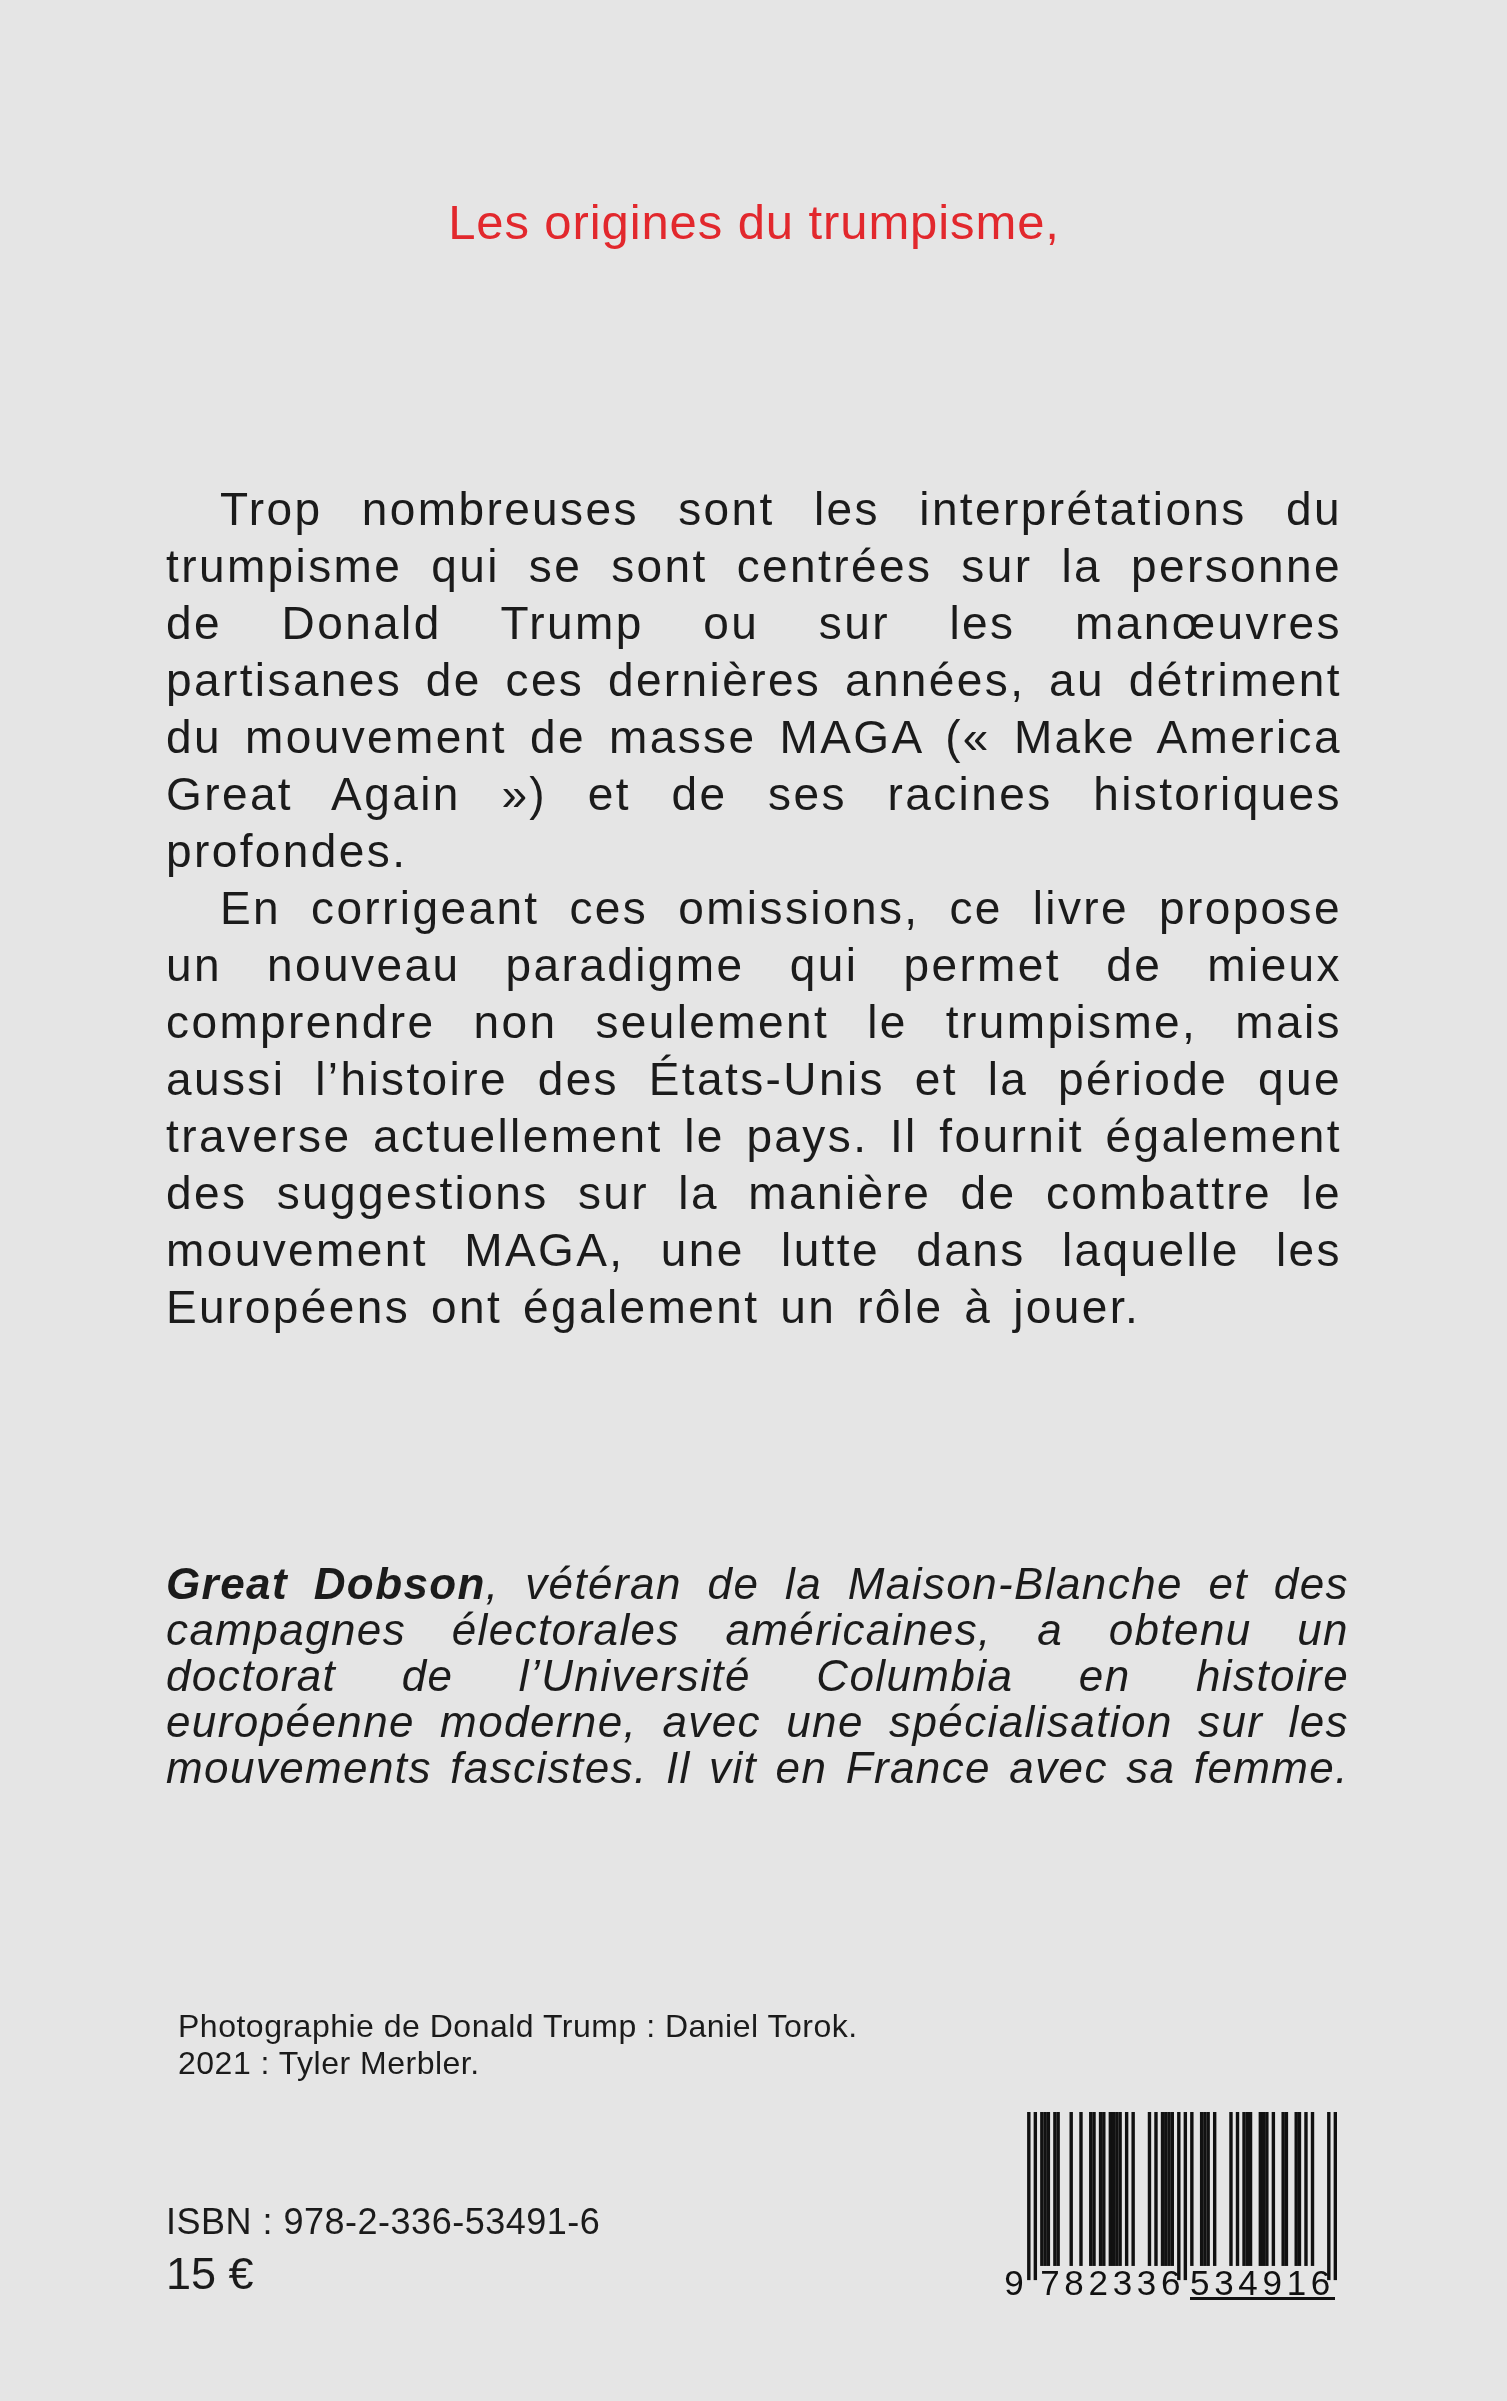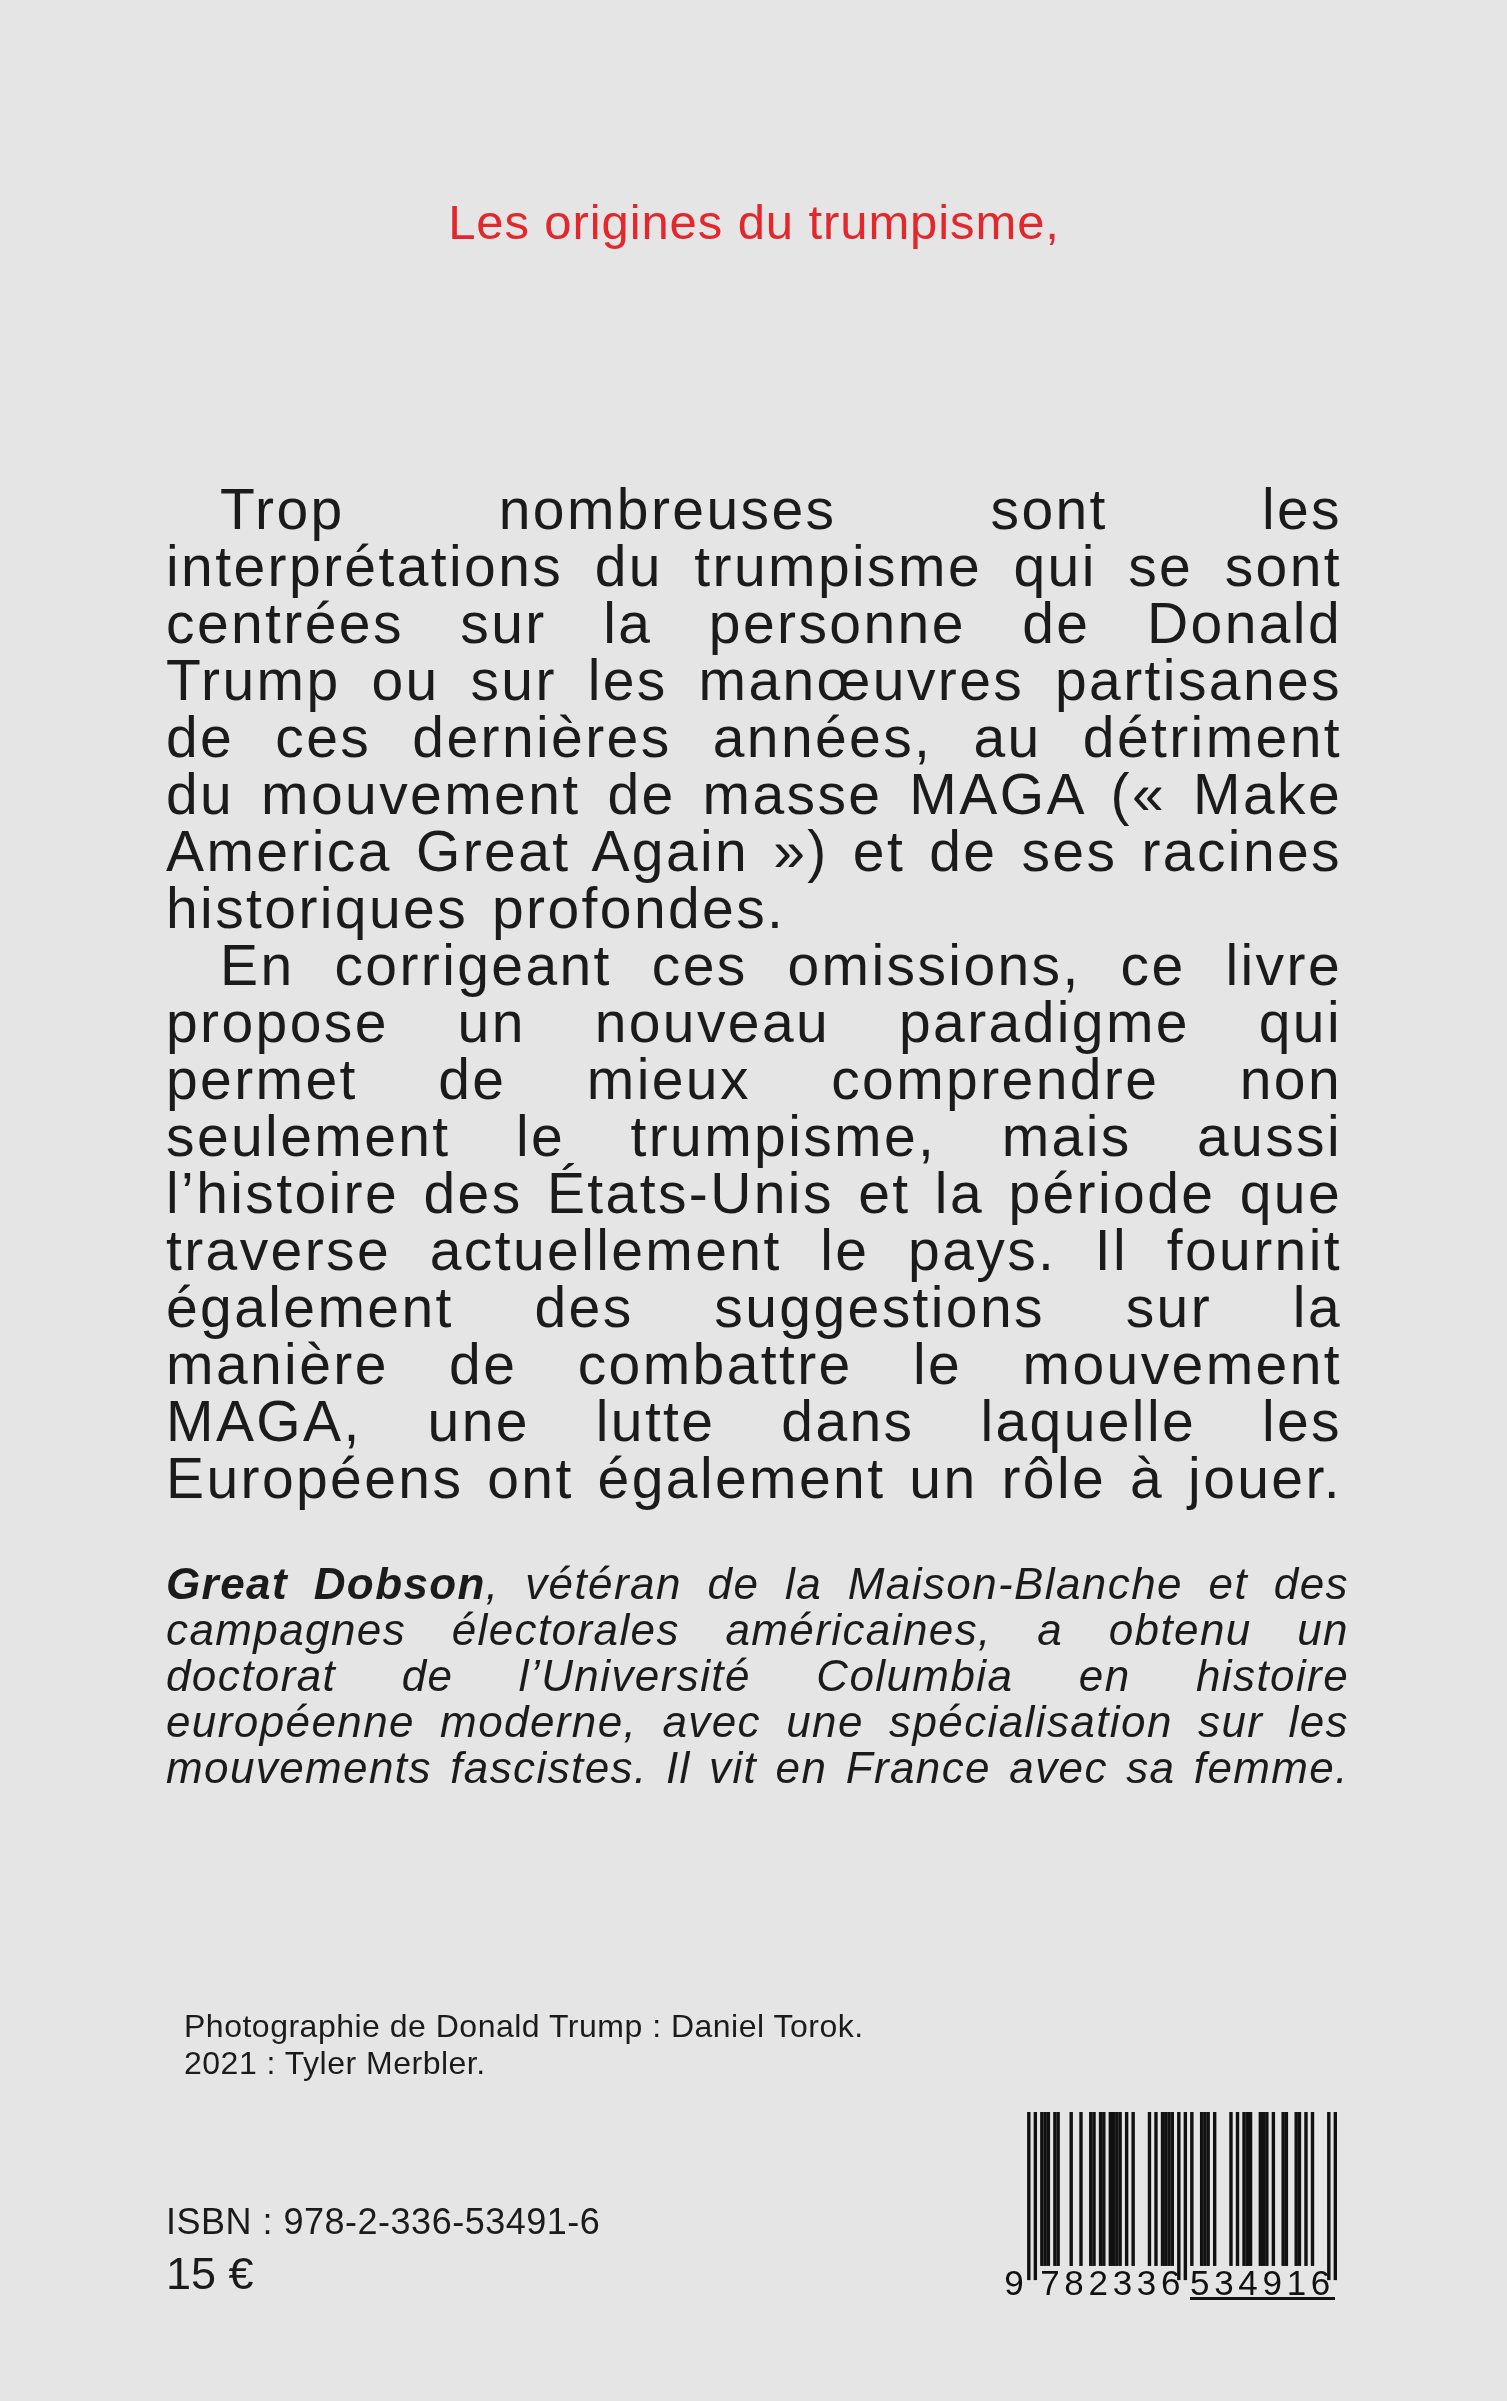--- a/index.html
+++ b/index.html
@@ -14,35 +14,35 @@
   .title{
     position:absolute;top:189px;left:0;right:0;
     text-align:center;
     color:#e2282d;
     font-size:49px;line-height:66px;
     letter-spacing:0.9px;
     font-weight:400;
   }
   .synopsis{
     position:absolute;top:481px;left:166px;width:1176px;
-    font-size:57px;line-height:57px;
+    font-size:46px;line-height:57px;
     letter-spacing:2.4px;word-spacing:5.7px;
     text-align:justify;
   }
   .synopsis p{margin:0;text-indent:54px;}
   .bio{
     position:absolute;top:1561px;left:166px;width:1183px;
     font-style:italic;
     font-size:44px;line-height:46px;
     letter-spacing:1.4px;word-spacing:4.7px;
     text-align:justify;
   }
   .bio .author-name{font-weight:bold;}
   .credits{
-    position:absolute;top:2008px;left:184px;
+    position:absolute;top:2008px;left:178px;
     font-size:32px;line-height:37px;
     letter-spacing:0.5px;
   }
   .isbn{
     position:absolute;top:2203px;left:166px;
     font-size:36px;line-height:38px;
     letter-spacing:0.5px;
     text-align:right;
   }
   .price{

